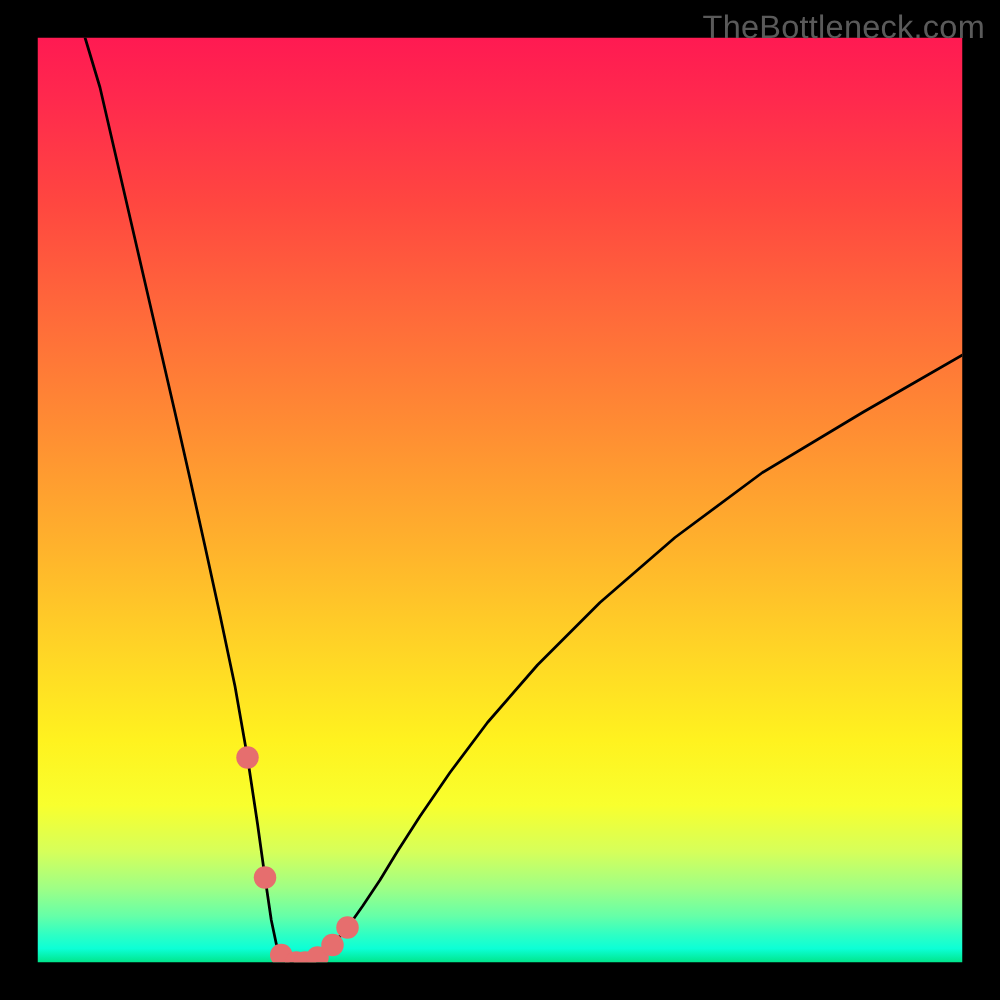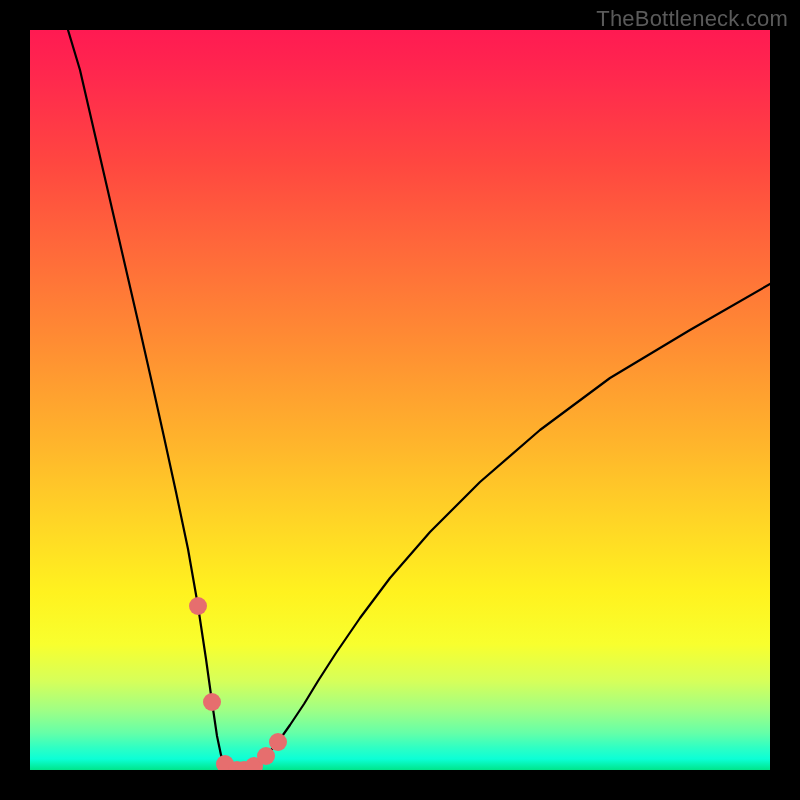--- a/index.html
+++ b/index.html
@@ -68,21 +68,21 @@
   }
   .marker {
     fill: #e66e6e;
     stroke: none;
   }
   .watermark {
     position: absolute;
     top: 6px;
     right: 12px;
     color: #5a5a5a;
-    font-size: 22px;
+    font-size: 26px;
     font-weight: 400;
     letter-spacing: 0.2px;
     user-select: none;
   }
 </style>
 </head>
 <body>
 
 <div class="frame">
   <div class="plot">

